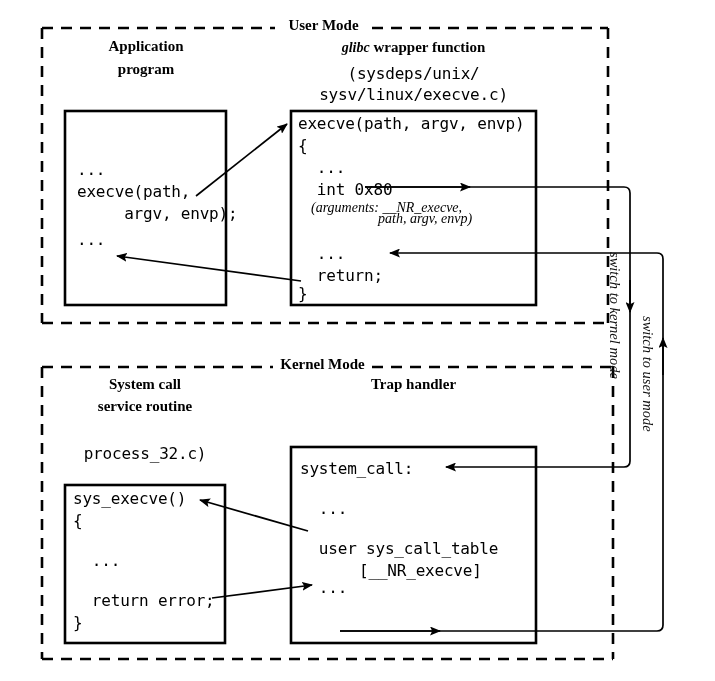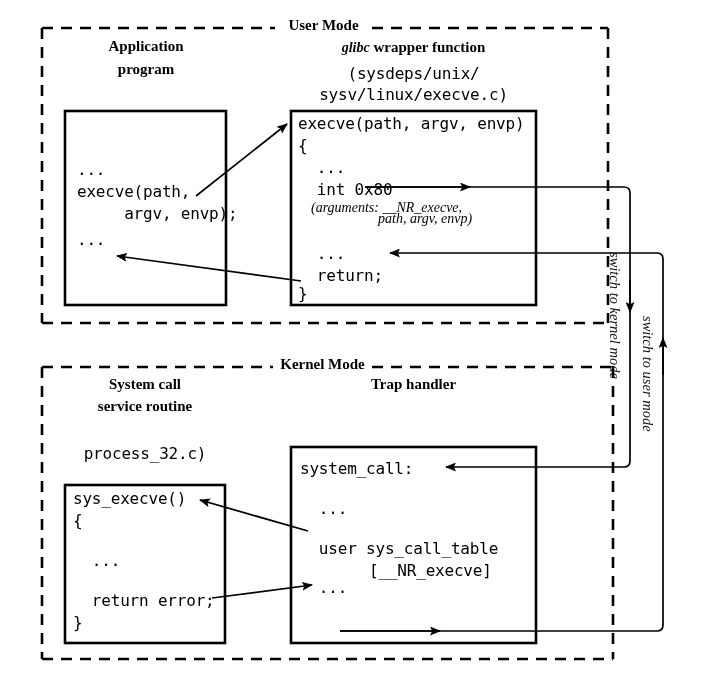--- a/index.html
+++ b/index.html
@@ -105,19 +105,19 @@
 
   <div class="codeblk mono" style="left:73px;top:489px;">sys_execve()</div>
   <div class="codeblk mono" style="left:73px;top:511px;">{</div>
   <div class="codeblk mono" style="left:73px;top:551px;">  ...</div>
   <div class="codeblk mono" style="left:73px;top:591px;">  return error;</div>
   <div class="codeblk mono" style="left:73px;top:613px;">}</div>
 
   <div class="codeblk mono" style="left:300px;top:459px;">system_call:</div>
   <div class="codeblk mono" style="left:300px;top:499px;">  ...</div>
   <div class="codeblk mono" style="left:300px;top:539px;">  user sys_call_table</div>
-  <div class="codeblk mono" style="left:303px;top:561px;">       [__NR_execve]</div>
+  <div class="codeblk mono" style="left:293px;top:561px;">       [__NR_execve]</div>
   <div class="codeblk mono" style="left:300px;top:578px;">  ...</div>
 
   <div class="vert" style="left:623px;top:252px;">switch to kernel mode</div>
   <div class="vert" style="left:656px;top:316px;">switch to user mode</div>
 
 </div>
 
 </body></html>

